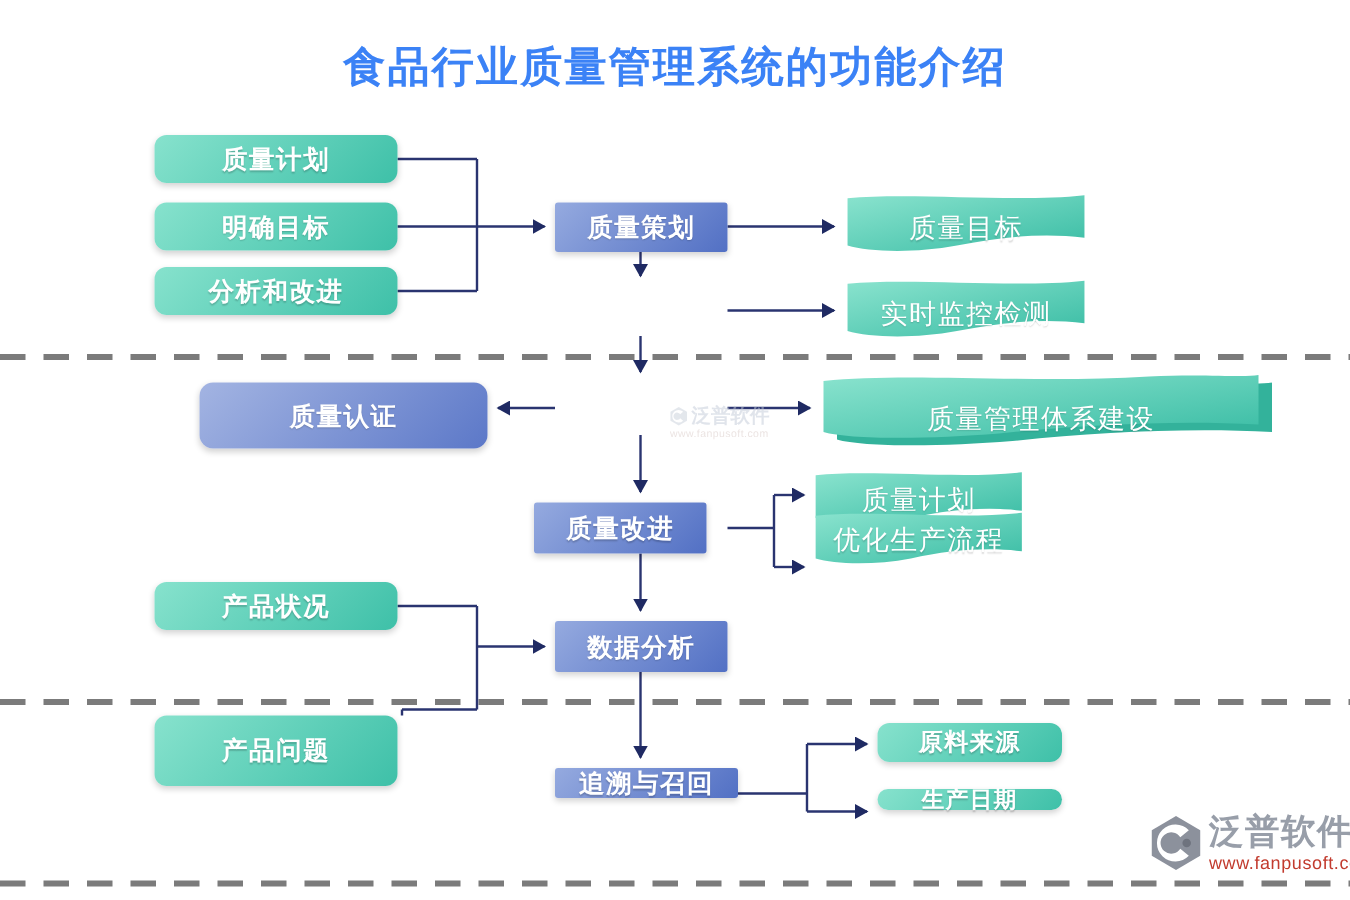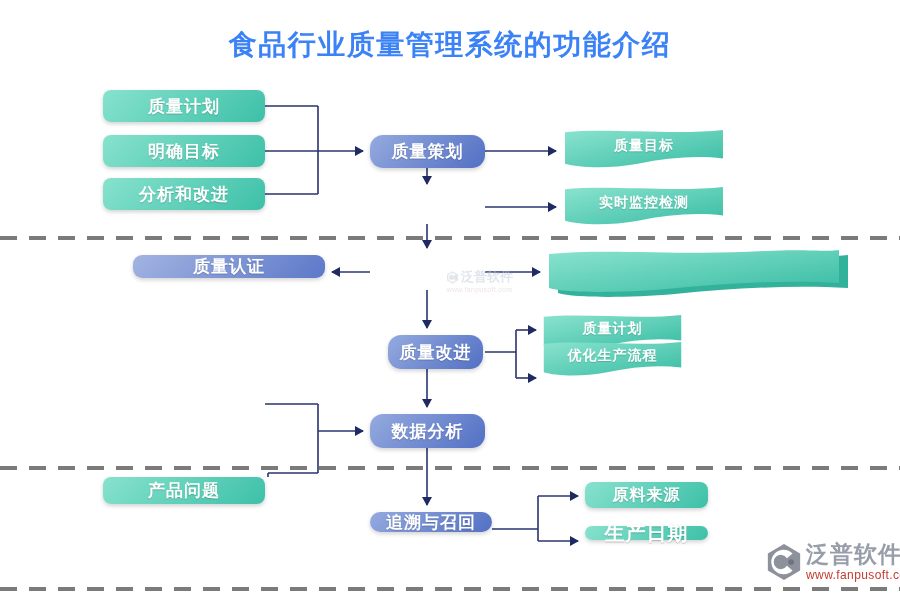--- a/index.html
+++ b/index.html
@@ -12,25 +12,25 @@
     font-size:28px;font-weight:bold;color:#3b82f6;letter-spacing:1.5px;
   }
   .conn-layer{position:absolute;left:0;top:0;width:900px;height:600px;z-index:1;}
   .node{
     position:absolute;z-index:2;box-sizing:border-box;
     display:flex;align-items:center;justify-content:center;
     color:#fff;font-weight:bold;font-size:17px;letter-spacing:1px;
     border-radius:8px;text-shadow:0 1px 1px rgba(0,0,0,.18);
   }
   .teal{background:linear-gradient(135deg,#87E2CD 0%,#3EC0A8 100%);box-shadow:0 2px 4px rgba(0,0,0,.18);}
-  .blue{background:linear-gradient(135deg,#95AADF 0%,#5270C4 100%);border-radius:13px;box-shadow:0 2px 4px rgba(0,0,0,.18);}
+  .blue{background:linear-gradient(135deg,#95AADF 0%,#5270C4 100%);border-radius:2px;box-shadow:0 2px 4px rgba(0,0,0,.18);}
   .blue-light{background:linear-gradient(135deg,#A3B4E2 0%,#5C78C8 100%);border-radius:9px;box-shadow:0 2px 4px rgba(0,0,0,.18);}
   .wave{
-    position:absolute;z-index:2;display:flex;align-items:center;justify-content:center;
-    color:#fff;font-weight:bold;font-size:14px;letter-spacing:1px;text-shadow:0 1px 1px rgba(0,0,0,.15);
+    position:absolute;z-index:2;display:flex;align-items:flex-end;justify-content:center;
+    color:#fff;font-weight:normal;font-size:18px;letter-spacing:1px;text-shadow:0 1px 1px rgba(0,0,0,.15);
   }
   .wave svg{position:absolute;left:0;top:0;width:100%;height:100%;overflow:visible;}
   .wave span{position:relative;z-index:1;padding-bottom:6px;}
   .watermark-mid{
     position:absolute;left:446px;top:270px;z-index:3;opacity:.5;
     display:flex;align-items:center;gap:2px;color:#C3CBD8;font-size:13px;font-weight:bold;
     flex-direction:column;line-height:1.1;
   }
   .watermark-mid .wm-row{display:flex;align-items:center;gap:2px;}
   .watermark-mid .wm-url{font-size:7px;font-weight:normal;color:#D8C9C6;letter-spacing:.3px;}
@@ -97,31 +97,31 @@
   <div class="node teal" style="left:103px;top:135px;width:162px;height:32px">
     <span>明确目标</span>
   </div>
   <div class="node teal" style="left:103px;top:178px;width:162px;height:32px">
     <span>分析和改进</span>
   </div>
 
   <div class="node blue" style="left:370px;top:135px;width:115px;height:33px">
     <span>质量策划</span>
   </div>
-  <div class="node blue" style="left:388px;top:335px;width:95px;height:34px">
+  <div class="node blue" style="left:356px;top:335px;width:115px;height:34px">
     <span>质量改进</span>
   </div>
   <div class="node blue" style="left:370px;top:414px;width:115px;height:34px">
     <span>数据分析</span>
   </div>
   <div class="node blue" style="left:370px;top:512px;width:122px;height:20px">
     <span>追溯与召回</span>
   </div>
 
-  <div class="node blue-light" style="left:133px;top:255px;width:192px;height:23px">
+  <div class="node blue-light" style="left:133px;top:255px;width:192px;height:44px">
     <span>质量认证</span>
   </div>
 
   <div class="wave" style="left:563px;top:128px;width:162px;height:42px">
     <svg viewBox="0 0 160 40" preserveAspectRatio="none">
       <path d="M2,4 C45,0 112,7 158,2 L158,29 C132,26 104,28 74,34 C46,39 16,38 2,34 Z" fill="url(#tealGrad)"></path>
     </svg>
     <span>质量目标</span>
   </div>
   <div class="wave" style="left:563px;top:185px;width:162px;height:42px">
@@ -129,43 +129,47 @@
       <path d="M2,4 C45,0 112,7 158,2 L158,29 C132,26 104,28 74,34 C46,39 16,38 2,34 Z" fill="url(#tealGrad)"></path>
     </svg>
     <span>实时监控检测</span>
   </div>
 
   <div class="wave" style="left:546px;top:247px;width:296px;height:50px">
     <svg viewBox="0 0 296 50" preserveAspectRatio="none">
       <path d="M3,7 C60,1 140,9 220,4 C258,2 282,5 293,3 L293,36 C238,33 178,36 120,42 C72,46 20,46 3,41 Z" fill="#33B29B" transform="translate(9,5)"></path>
       <path d="M3,7 C60,1 140,9 220,4 C258,2 282,5 293,3 L293,36 C238,33 178,36 120,42 C72,46 20,46 3,41 Z" fill="url(#tealGrad)"></path>
     </svg>
+    <span>质量管理体系建设</span>
   </div>
 
   <div class="wave" style="left:542px;top:313px;width:141px;height:38px">
     <svg viewBox="0 0 160 40" preserveAspectRatio="none">
       <path d="M2,4 C45,0 112,7 158,2 L158,29 C132,26 104,28 74,34 C46,39 16,38 2,34 Z" fill="url(#tealGrad)"></path>
     </svg>
     <span>质量计划</span>
   </div>
   <div class="wave" style="left:542px;top:340px;width:141px;height:38px">
     <svg viewBox="0 0 160 40" preserveAspectRatio="none">
       <path d="M2,4 C45,0 112,7 158,2 L158,29 C132,26 104,28 74,34 C46,39 16,38 2,34 Z" fill="url(#tealGrad)"></path>
     </svg>
     <span>优化生产流程</span>
   </div>
 
-  <div class="node teal" style="left:103px;top:477px;width:162px;height:27px">
+  <div class="node teal" style="left:103px;top:388px;width:162px;height:32px">
+    <span>产品状况</span>
+  </div>
+  <div class="node teal" style="left:103px;top:477px;width:162px;height:47px">
     <span>产品问题</span>
   </div>
 
   <div class="node teal" style="left:585px;top:482px;width:123px;height:26px;font-size:16px">
     <span>原料来源</span>
   </div>
-  <div class="node teal" style="left:585px;top:526px;width:123px;height:14px;font-size:20px">
+  <div class="node teal" style="left:585px;top:526px;width:123px;height:14px;font-size:15px">
     <span>生产日期</span>
   </div>
 
   <div class="watermark-mid">
     <div class="wm-row">
       <svg width="13" height="13" viewBox="0 0 40 40">
         <path d="M20,1 L37,11 V29 L20,39 L3,29 V11 Z" fill="#C9D0DB"></path>
         <path d="M29,11 A13 13 0 1 0 29,29 L23,24 A7.5 7.5 0 1 1 23,16 Z" fill="#ffffff"></path>
       </svg>
       <span>泛普软件</span>

